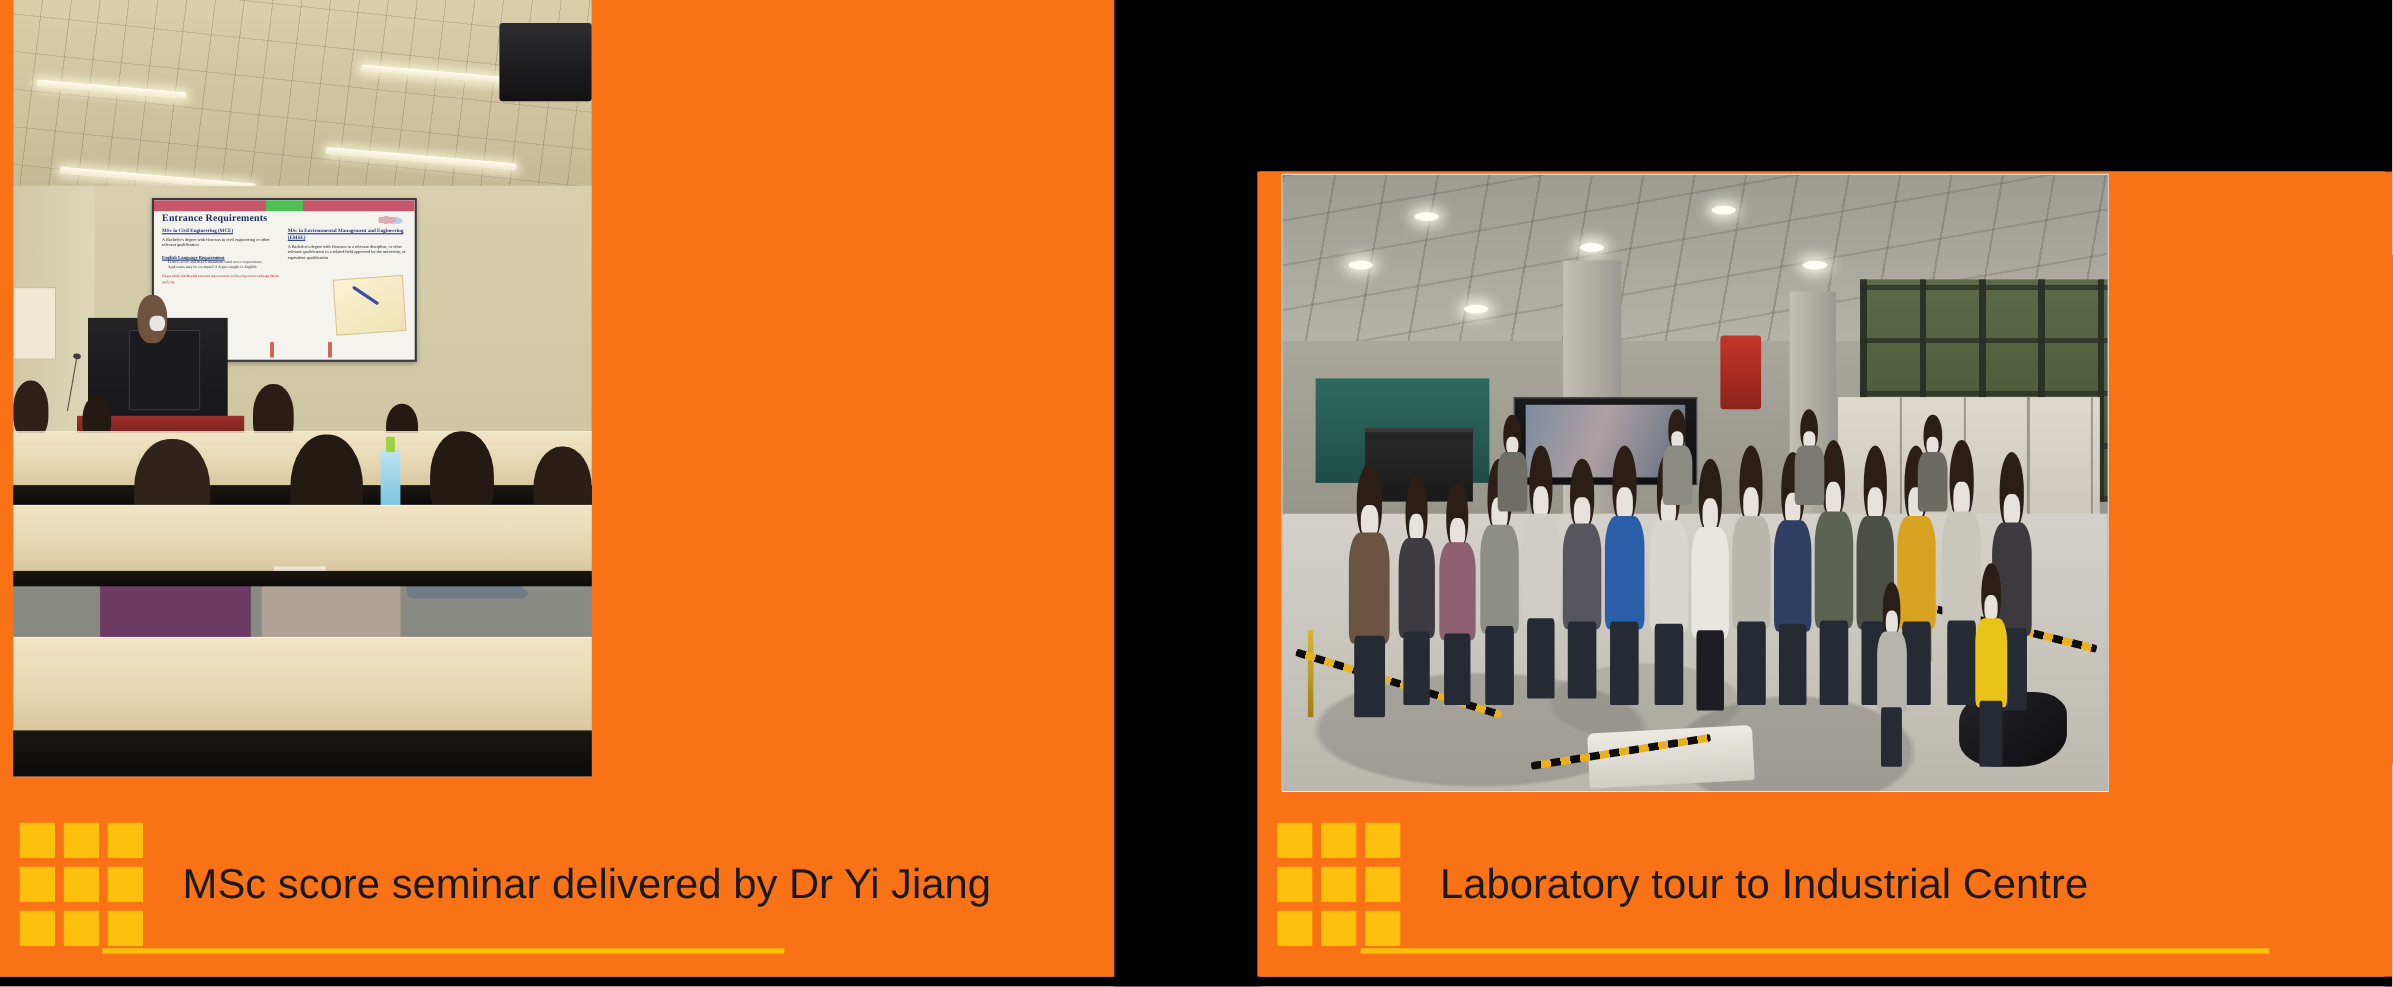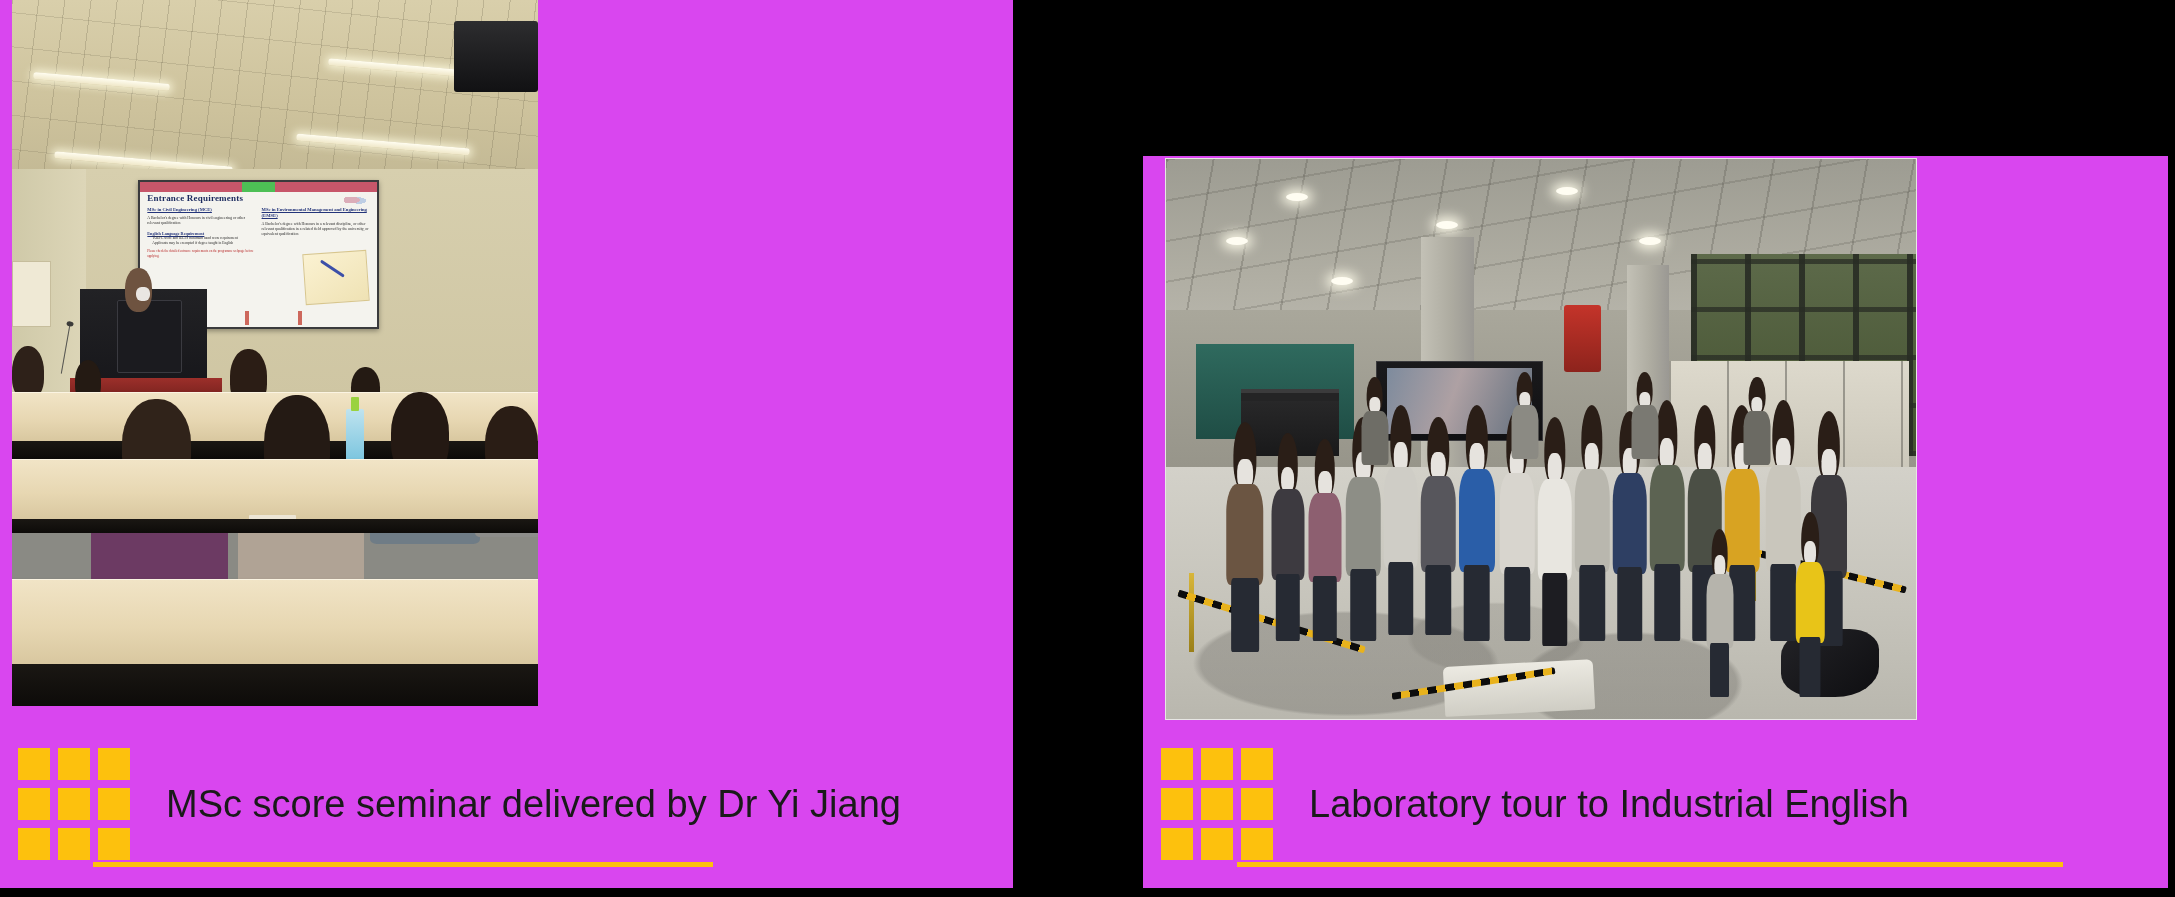--- a/index.html
+++ b/index.html
@@ -51,21 +51,22 @@
     left: 0;
     top: 888px;
     width: 2175px;
     height: 9px;
     background: #000000;
   }
 
   
   .panel {
     position: absolute;
-    background: #d946ef;
+    background: #f97316;
+    padding-left: 16px;
   }
   .panel-left  { left: 0;      top: 0;     width: 1013px; height: 888px; }
   .panel-right { left: 1143px; top: 156px; width: 1025px; height: 732px; }
 
   
   .photo {
     position: absolute;
     overflow: hidden;
     background: #8a8a84;
   }
@@ -690,20 +691,20 @@
         <span class="grid-cell"></span>
         <span class="grid-cell"></span>
         <span class="grid-cell"></span>
         <span class="grid-cell"></span>
         <span class="grid-cell"></span>
         <span class="grid-cell"></span>
         <span class="grid-cell"></span>
         <span class="grid-cell"></span>
         <span class="grid-cell"></span>
       </div>
-      <div class="caption-text">Laboratory tour to Industrial English</div>
+      <div class="caption-text">Laboratory tour to Industrial Centre</div>
     </div>
 
     <div class="rule" style="left:94px;top:706px;width:826px;"></div>
   </div>
 
   <div class="band-black-bottom"></div>
 </div>
 
 </body></html>

